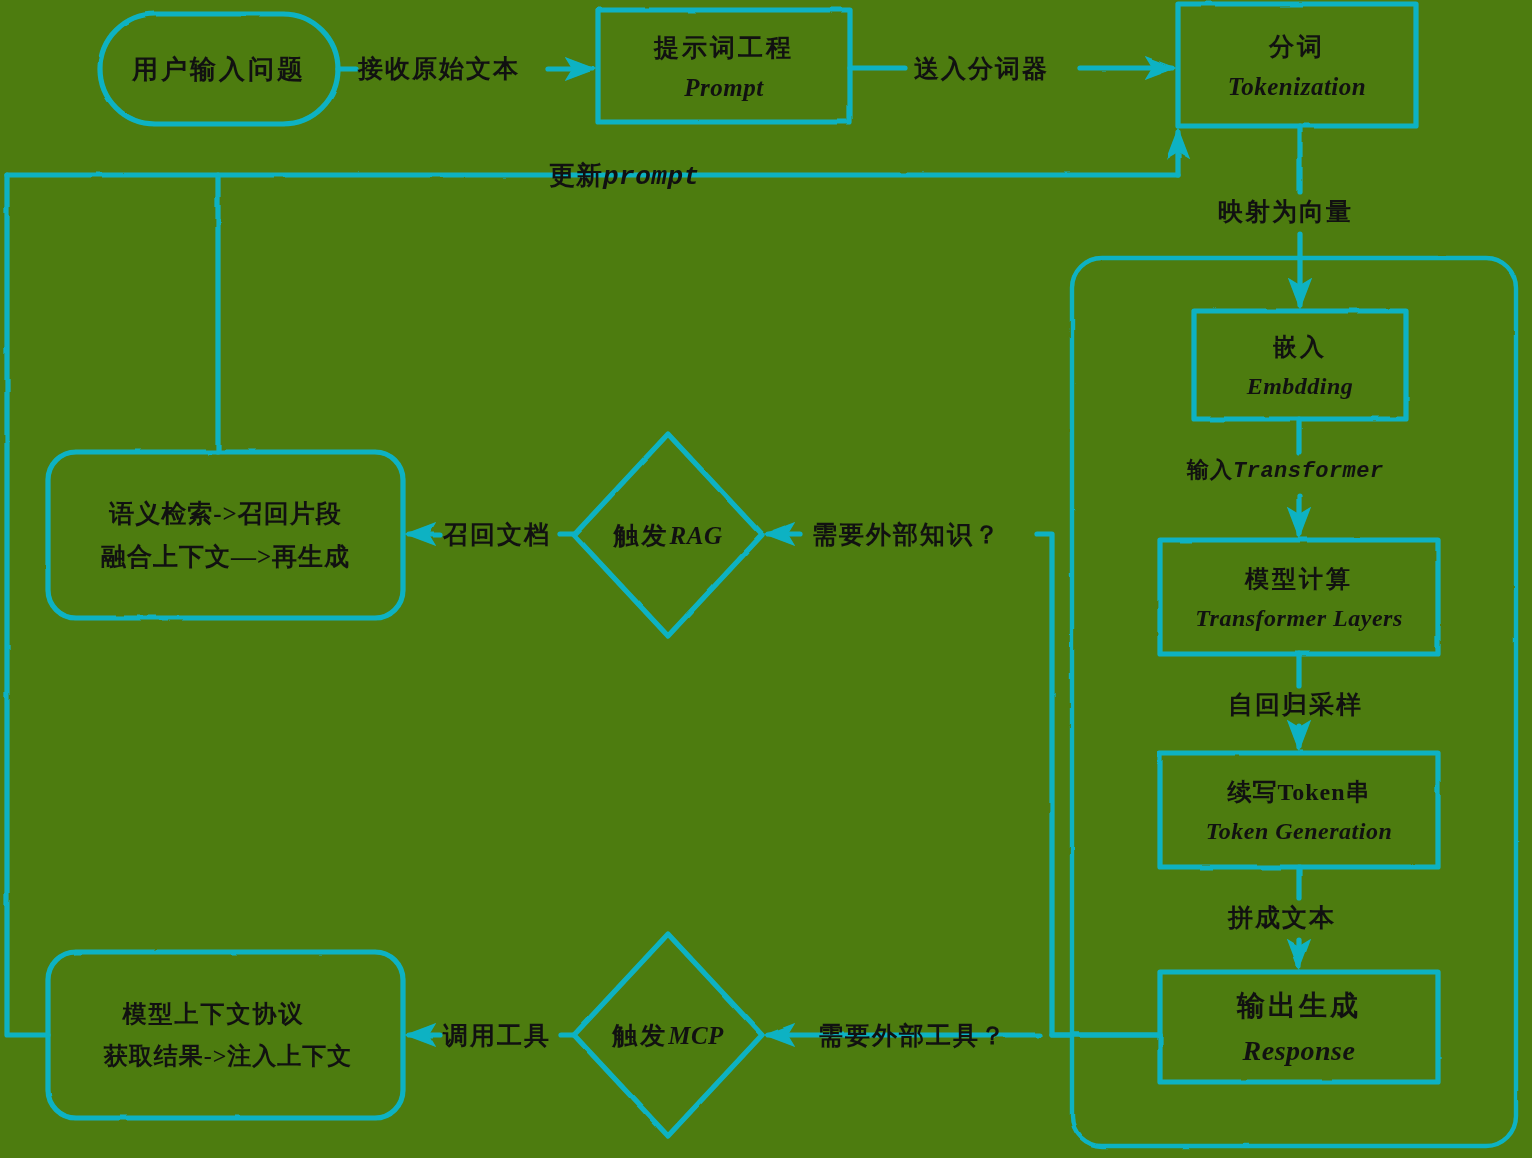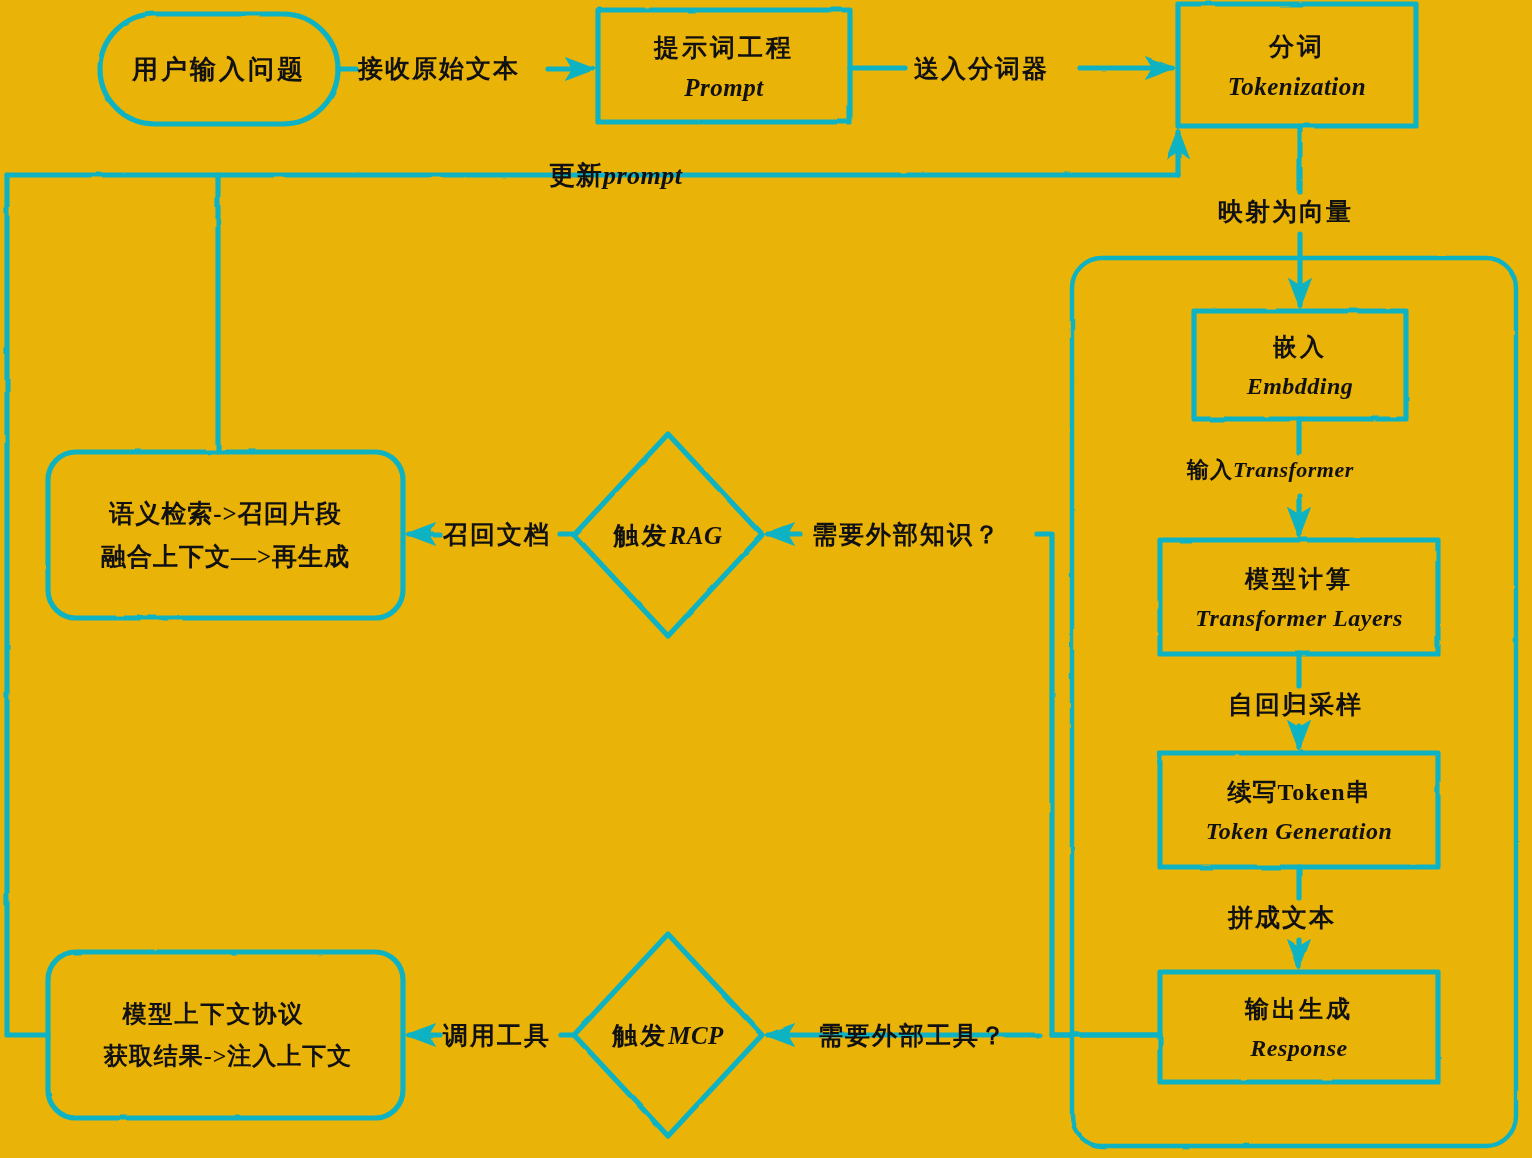--- a/index.html
+++ b/index.html
@@ -1,26 +1,26 @@
 <!DOCTYPE html>
 <html><head>
 <meta charset="utf-8">
 <style>
   html,body{margin:0;padding:0;background:#ffffff;}
-  #stage{position:relative;width:1532px;height:1158px;background:#eab308;overflow:hidden;
+  #stage{position:relative;width:1532px;height:1158px;background:#4d7c0f;overflow:hidden;
          font-family:"Liberation Sans","DejaVu Sans",sans-serif;}
   svg.layer{position:absolute;left:0;top:0;width:1532px;height:1158px;}
   .nodetext{position:absolute;display:flex;flex-direction:column;align-items:center;
             justify-content:center;color:#111;white-space:nowrap;text-align:center;
             font-family:"Liberation Serif","DejaVu Serif",serif;font-weight:600;}
   .nodetext .cn{font-style:normal;letter-spacing:3px;}
   .nodetext .en{font-style:italic;letter-spacing:.5px;}
   .nodetext .row2{margin-top:10px;}
   .edgelbl{position:absolute;color:#111;white-space:nowrap;
-           font-family:Liberation Serif, serif;font-weight:600;
+           font-family:Liberation Mono, monospace;font-weight:600;
            letter-spacing:2px;}
   .edgelbl.mixed{letter-spacing:1px;}
   .edgelbl .it{font-style:italic;letter-spacing:.5px;}
 </style>
 </head>
 <body>
 
 <div id="stage">
 
   <svg class="layer" viewBox="0 0 1532 1158" xmlns="http://www.w3.org/2000/svg">
@@ -121,21 +121,21 @@
   <div class="nodetext" style="left:1160px;top:540px;width:278px;height:114px;font-size:24px;">
     <span class="cn">模型计算</span>
     <span class="en row2">Transformer Layers</span>
   </div>
 
   <div class="nodetext" style="left:1160px;top:753px;width:278px;height:114px;font-size:24px;">
     <span class="cn" style="letter-spacing:1px;">续写Token串</span>
     <span class="en row2">Token Generation</span>
   </div>
 
-  <div class="nodetext" style="left:1160px;top:972px;width:278px;height:110px;font-size:24px;">
+  <div class="nodetext" style="left:1160px;top:972px;width:278px;height:110px;font-size:28px;">
     <span class="cn">输出生成</span>
     <span class="en row2">Response</span>
   </div>
 
   <div class="nodetext" style="left:574px;top:434px;width:188px;height:202px;font-size:25px;">
     <span style="display:flex;align-items:baseline;">
       <span class="cn">触发</span>
       <span class="en">RAG</span>
     </span>
   </div>

